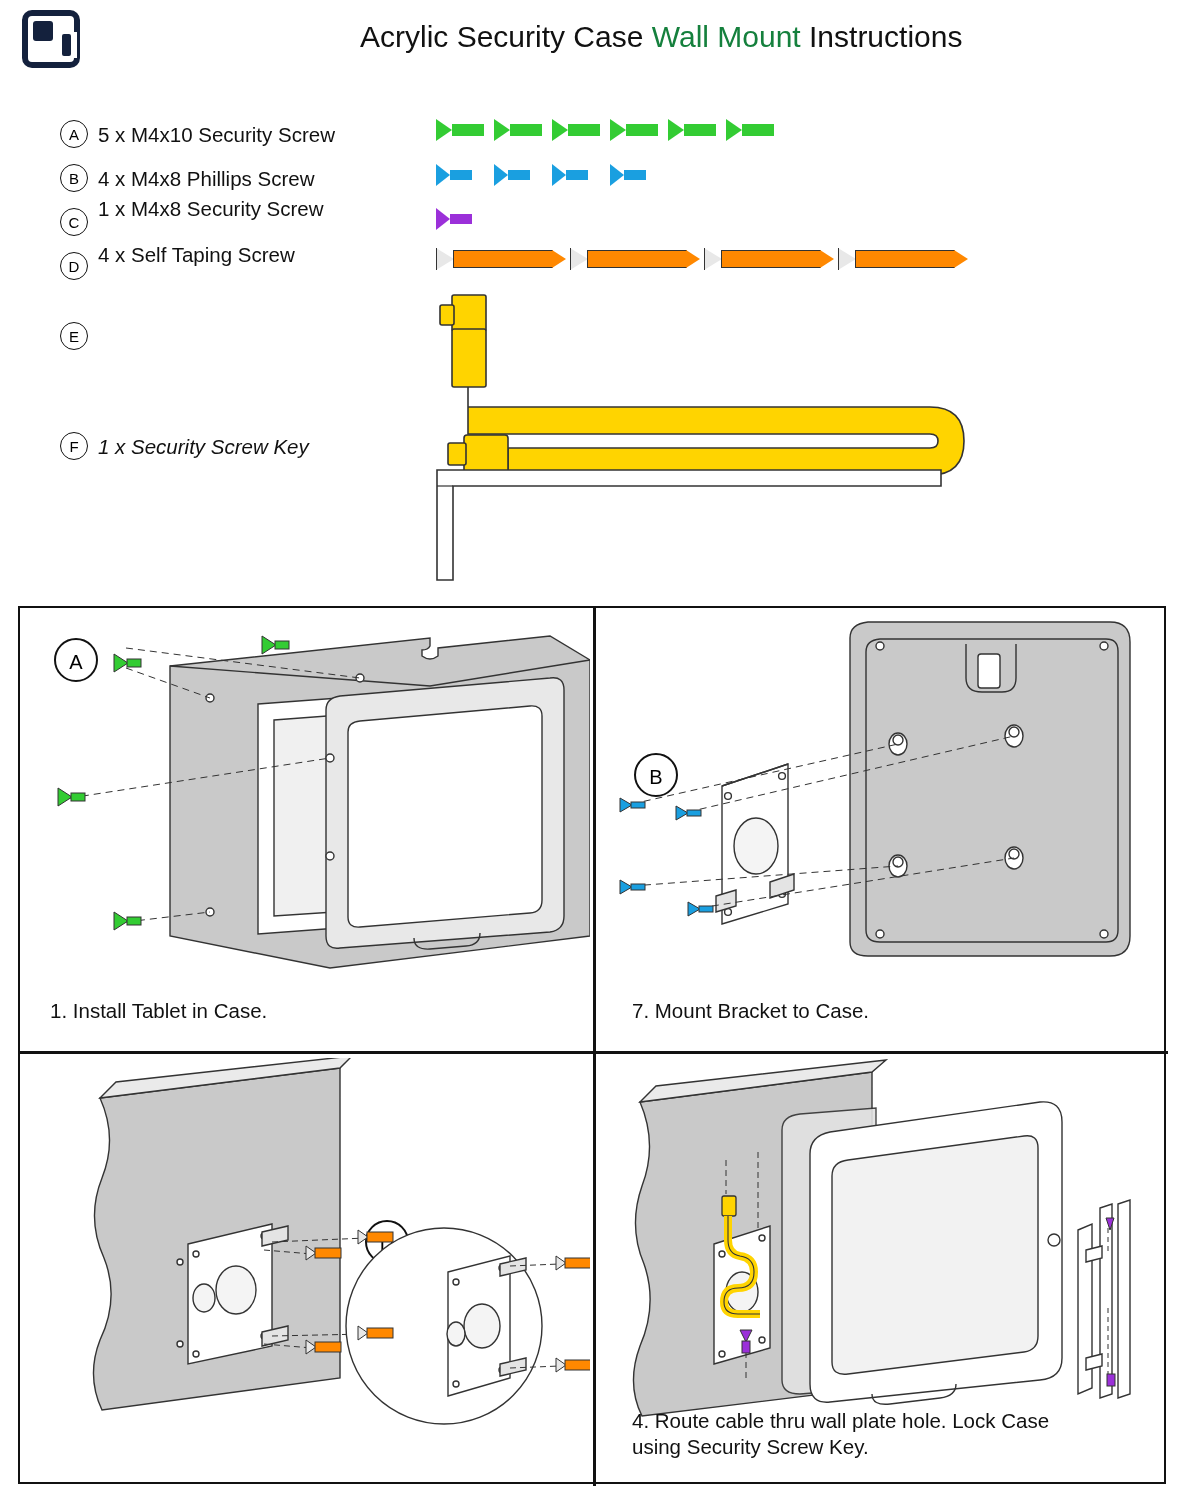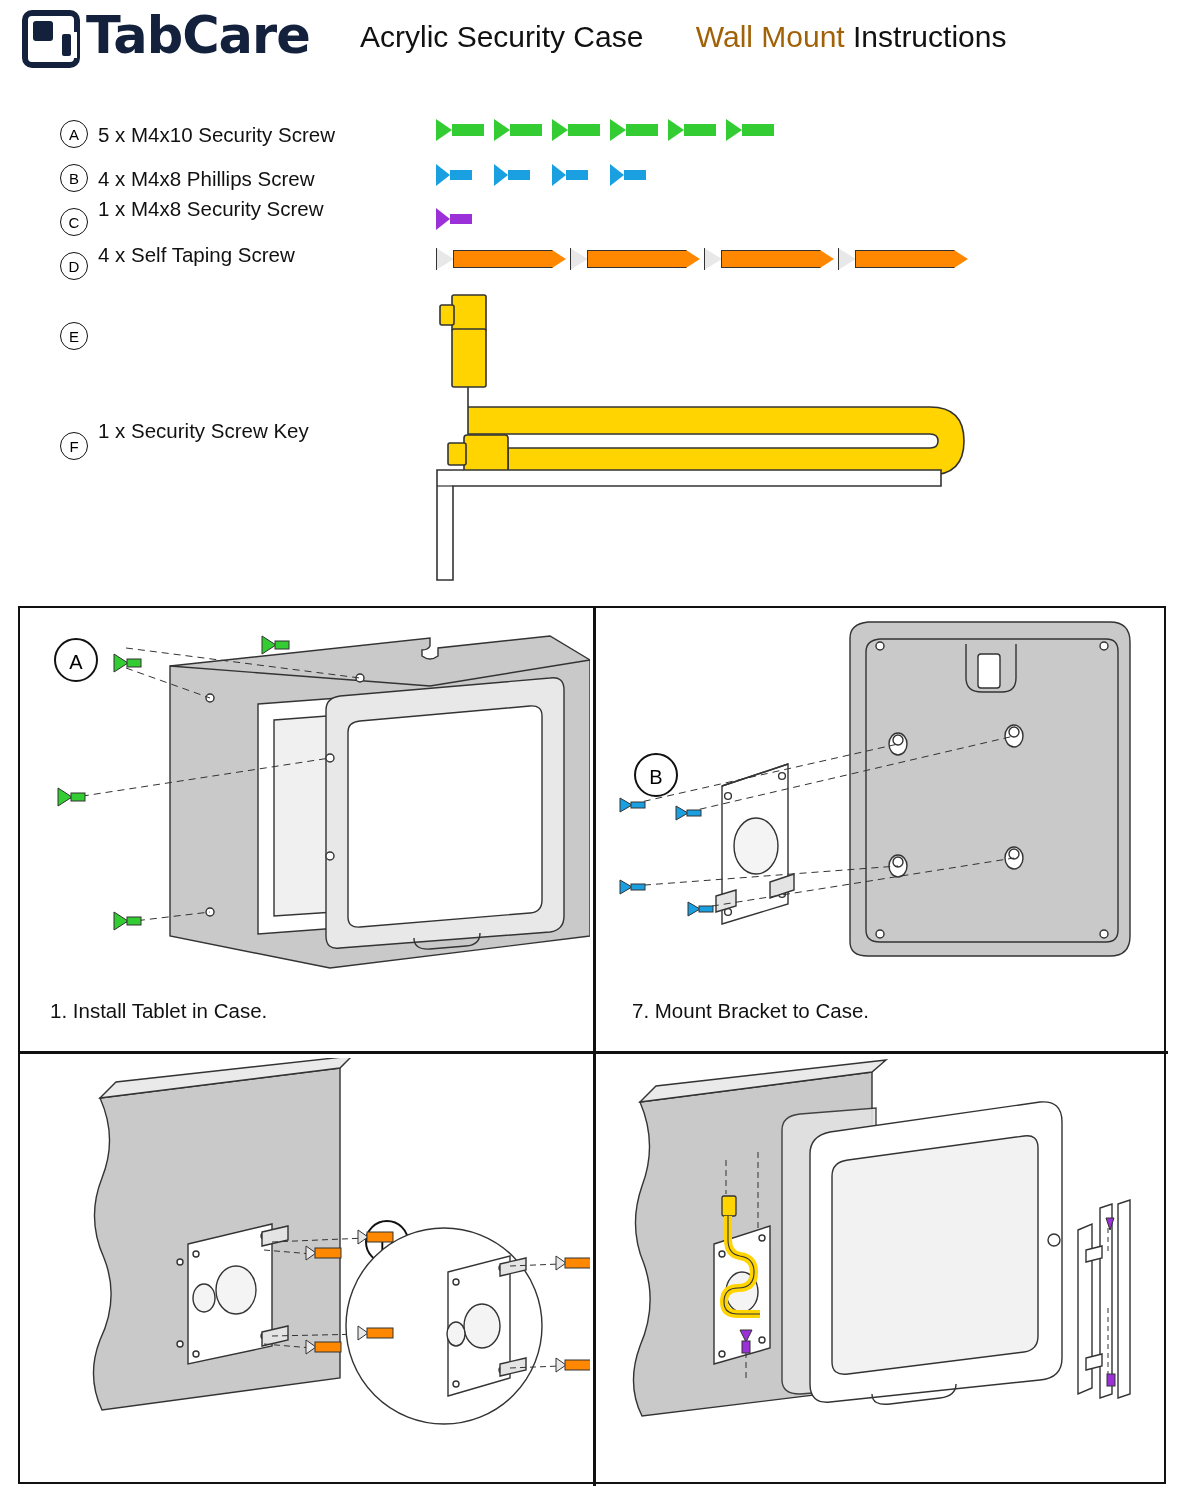--- a/index.html
+++ b/index.html
@@ -62,22 +62,21 @@
     font-family: "DejaVu Sans", sans-serif;
   }
   .title {
     position: absolute;
     left: 360px; top: 20px;
     font-size: 30px;
     color: #111111;
     white-space: nowrap;
   }
   .title .red {
-    color: #a16207;
-    margin-left: 44px;
+    color: #15803d;
   }
 
   
   .parts {
     position: absolute;
     left: 0; top: 100px;
     width: 1178px;
     height: 500px;
   }
   .part-row-label {
@@ -194,21 +193,20 @@
 </style>
 </head>
 <body>
 
 <div class="header">
   <div class="logo-mark">
     <div class="inner-sq"></div>
     <div class="inner-notch"></div>
     <div class="inner-bar"></div>
   </div>
-  <div class="logo-text">TabCare</div>
   <div class="title">
     <span>Acrylic Security Case </span><span class="red">Wall Mount</span><span> Instructions</span>
   </div>
 </div>
 
 <div class="parts">
 
   <div class="bubble" style="left:60px; top:20px;">A</div>
   <div class="part-row-label" style="left:98px; top:22px;">5 x M4x10 Security Screw</div>
   <div>
@@ -305,21 +303,21 @@
         <rect x="10" y="20" width="14" height="20" rx="2"></rect>
         <rect x="22" y="44" width="34" height="58" rx="2"></rect>
         <path d="M38 102 L38 122 L500 122 Q534 122 534 156 Q534 190 500 190 L78 190 L78 163 L500 163 Q508 163 508 156 Q508 149 500 149 L38 149 Z"></path>
         <rect x="34" y="150" width="44" height="38" rx="3"></rect>
         <rect x="18" y="158" width="18" height="22" rx="2"></rect>
       </g>
     </svg>
   </div>
 
   <div class="bubble" style="left:60px; top:332px;">F</div>
-  <div class="part-row-label" style="left:98px; top:318px;">1 x Security Screw Key</div>
+  <div class="part-row-label" style="left:98px; top:334px;font-style:italic;">1 x Security Screw Key</div>
   <div class="key" style="position:absolute; left:425px; top:360px;">
     <svg width="530" height="130" viewBox="0 0 530 130">
       <path d="M12 10 L516 10 L516 26 L28 26 L28 120 L12 120 Z" fill="#ffffff" stroke="#333" stroke-width="1.6"></path>
       <line x1="12" y1="26" x2="28" y2="26" stroke="#333" stroke-width="1.2"></line>
     </svg>
   </div>
 </div>
 
 <div class="panels">
   <div class="vline"></div>
@@ -574,13 +572,15 @@
           <rect x="497" y="316" width="8" height="12" fill="#9b30d9" stroke="#333" stroke-width="1"></rect>
         </g>
       </g>
 
       <g transform="translate(130,272)">
         <polygon points="0,0 12,0 6,12" fill="#9b30d9" stroke="#333" stroke-width="1"></polygon>
         <rect x="2" y="11" width="8" height="12" fill="#9b30d9" stroke="#333" stroke-width="1"></rect>
       </g>
     </svg>
   </div>
+  <div class="panel-caption" style="left:612px; top:800px; width:520px; white-space:pre-line;">4. Route cable thru wall plate hole. Lock Case
+using Security Screw Key.</div>
 </div>
 
 </body></html>

